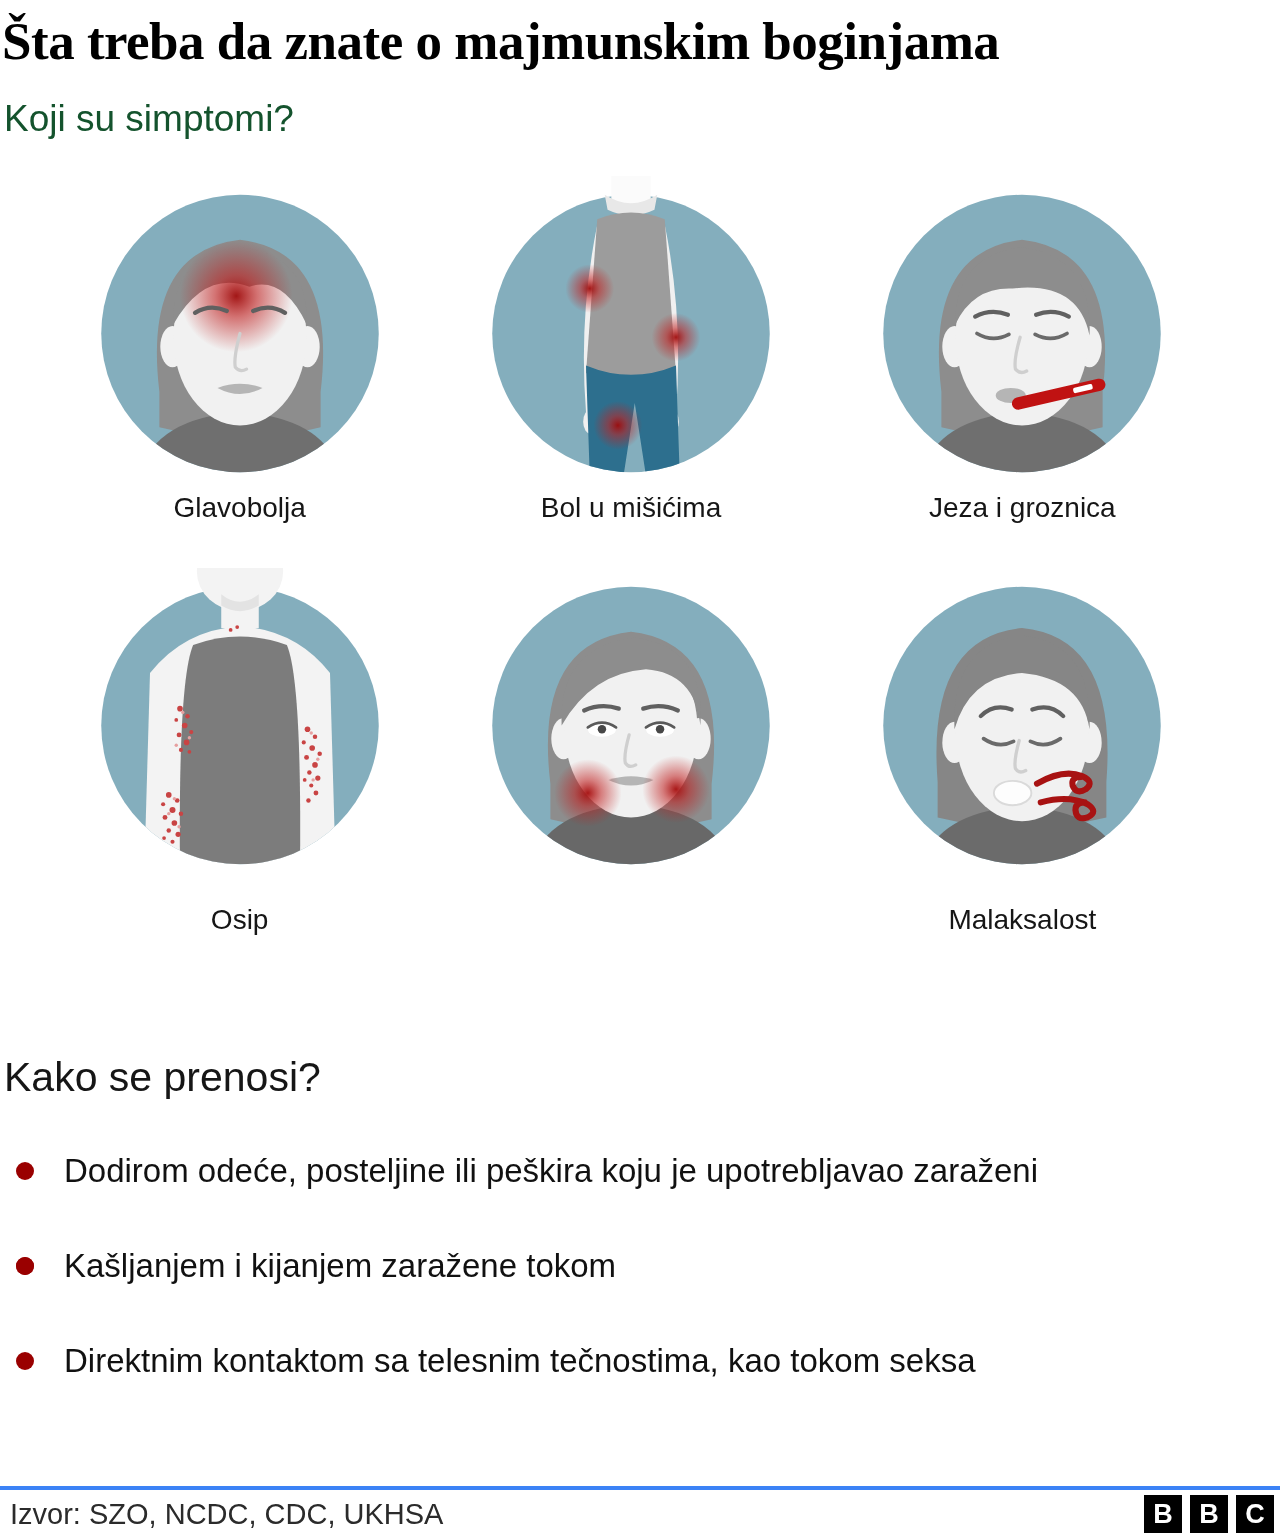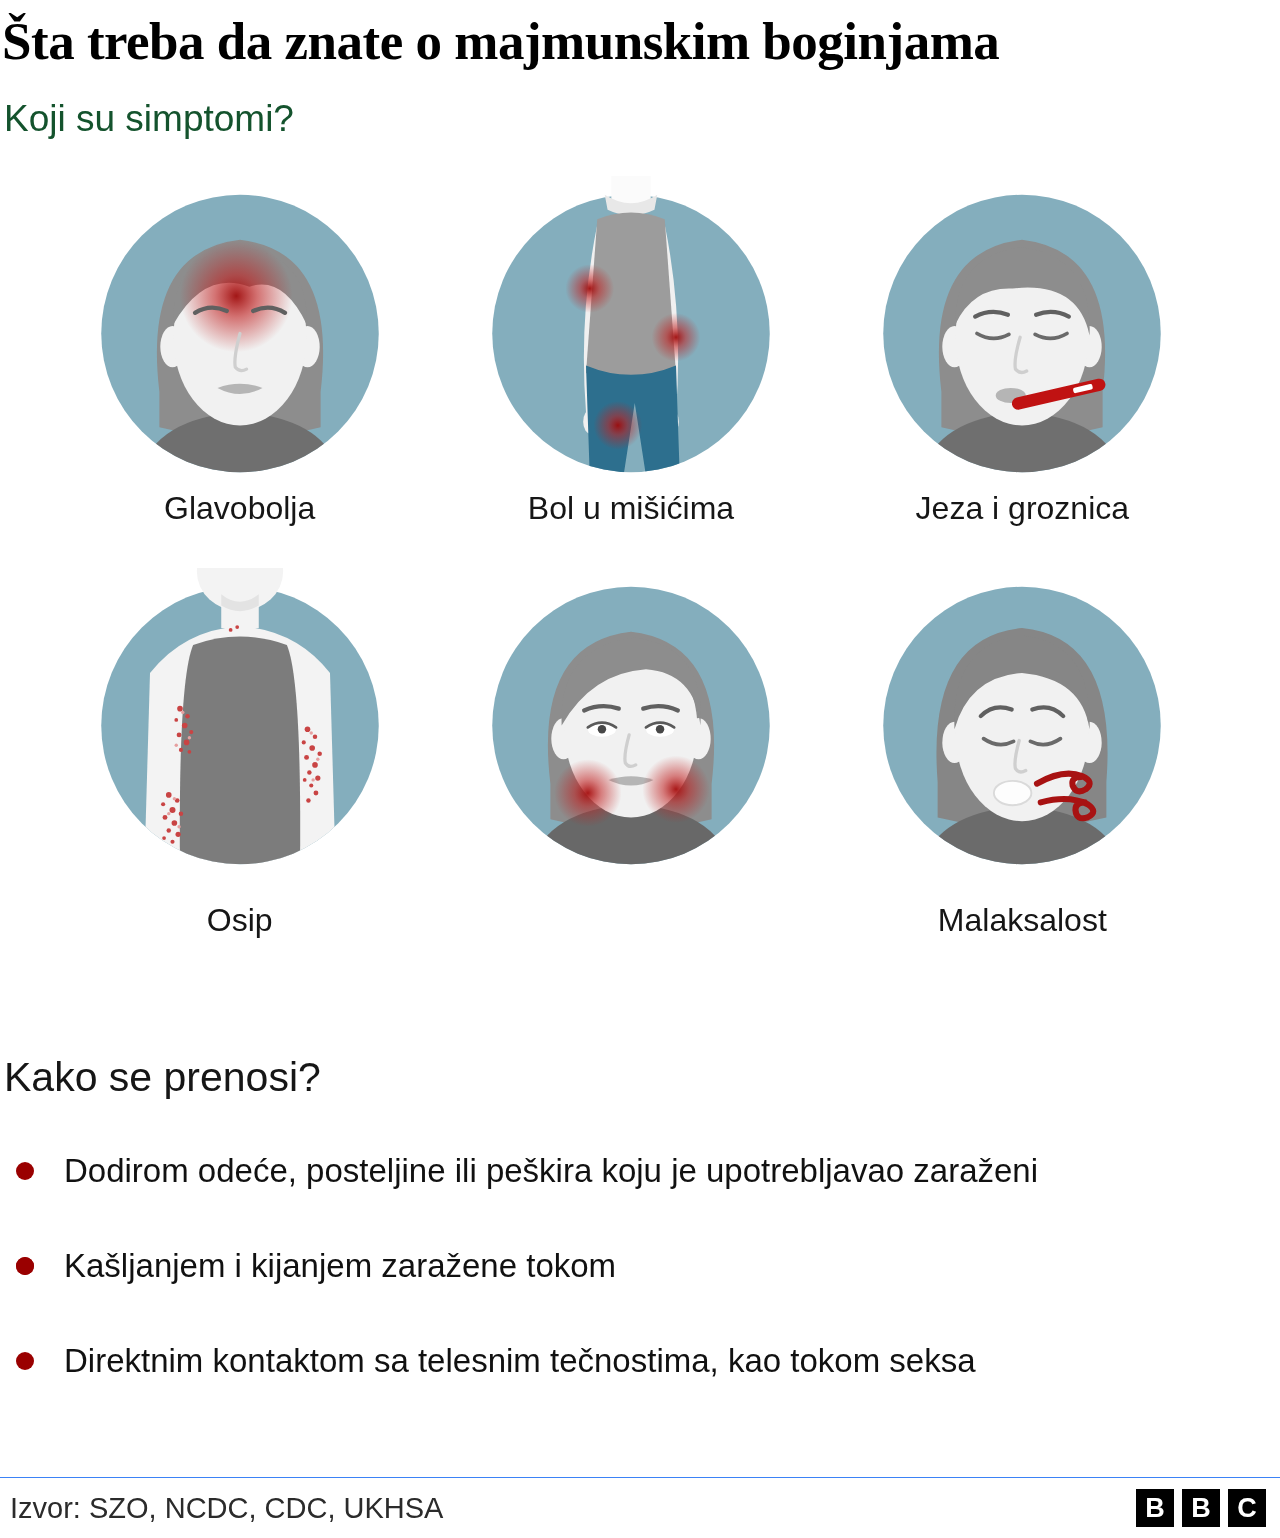--- a/index.html
+++ b/index.html
@@ -34,21 +34,21 @@
     display:grid;
     grid-template-columns:repeat(3, 1fr);
     row-gap:38px;
     justify-items:center;
     align-items:start;
   }
   .card { display:flex; flex-direction:column; align-items:center; }
   .icon { width:300px; height:300px; display:block; }
   .caption {
     margin-top:10px;
-    font-size:32px;
+    font-size:28px;
     line-height:40px;
     text-align:center;
     max-width:300px;
     min-height:44px;
     display:flex;
     align-items:center;
     justify-content:center;
     color:#161616;
   }
   .row2 .caption { min-height:84px; }
@@ -77,26 +77,26 @@
     position:absolute;
     left:14px; top:11px;
     width:18px; height:18px;
     border-radius:50%;
     background:#9a0000;
   }
 
   .footer {
     position:absolute;
     left:0; right:0; bottom:0;
-    height:61px;
-    border-top:1px solid #3b82f6;
+    height:52px;
+    border-top:4px solid #3b82f6;
     display:flex;
     align-items:center;
     justify-content:space-between;
-    padding:0 14px 0 10px;
+    padding:0 6px 0 10px;
     box-sizing:border-box;
     background:#fff;
   }
   .source { font-size:29px; color:#2b2b2b; }
   .bbc-logo { display:flex; gap:8px; }
   .bbc-logo .sq {
     width:38px; height:38px;
     background:#000; color:#fff;
     font-weight:700; font-size:27px;
     display:flex; align-items:center; justify-content:center;

